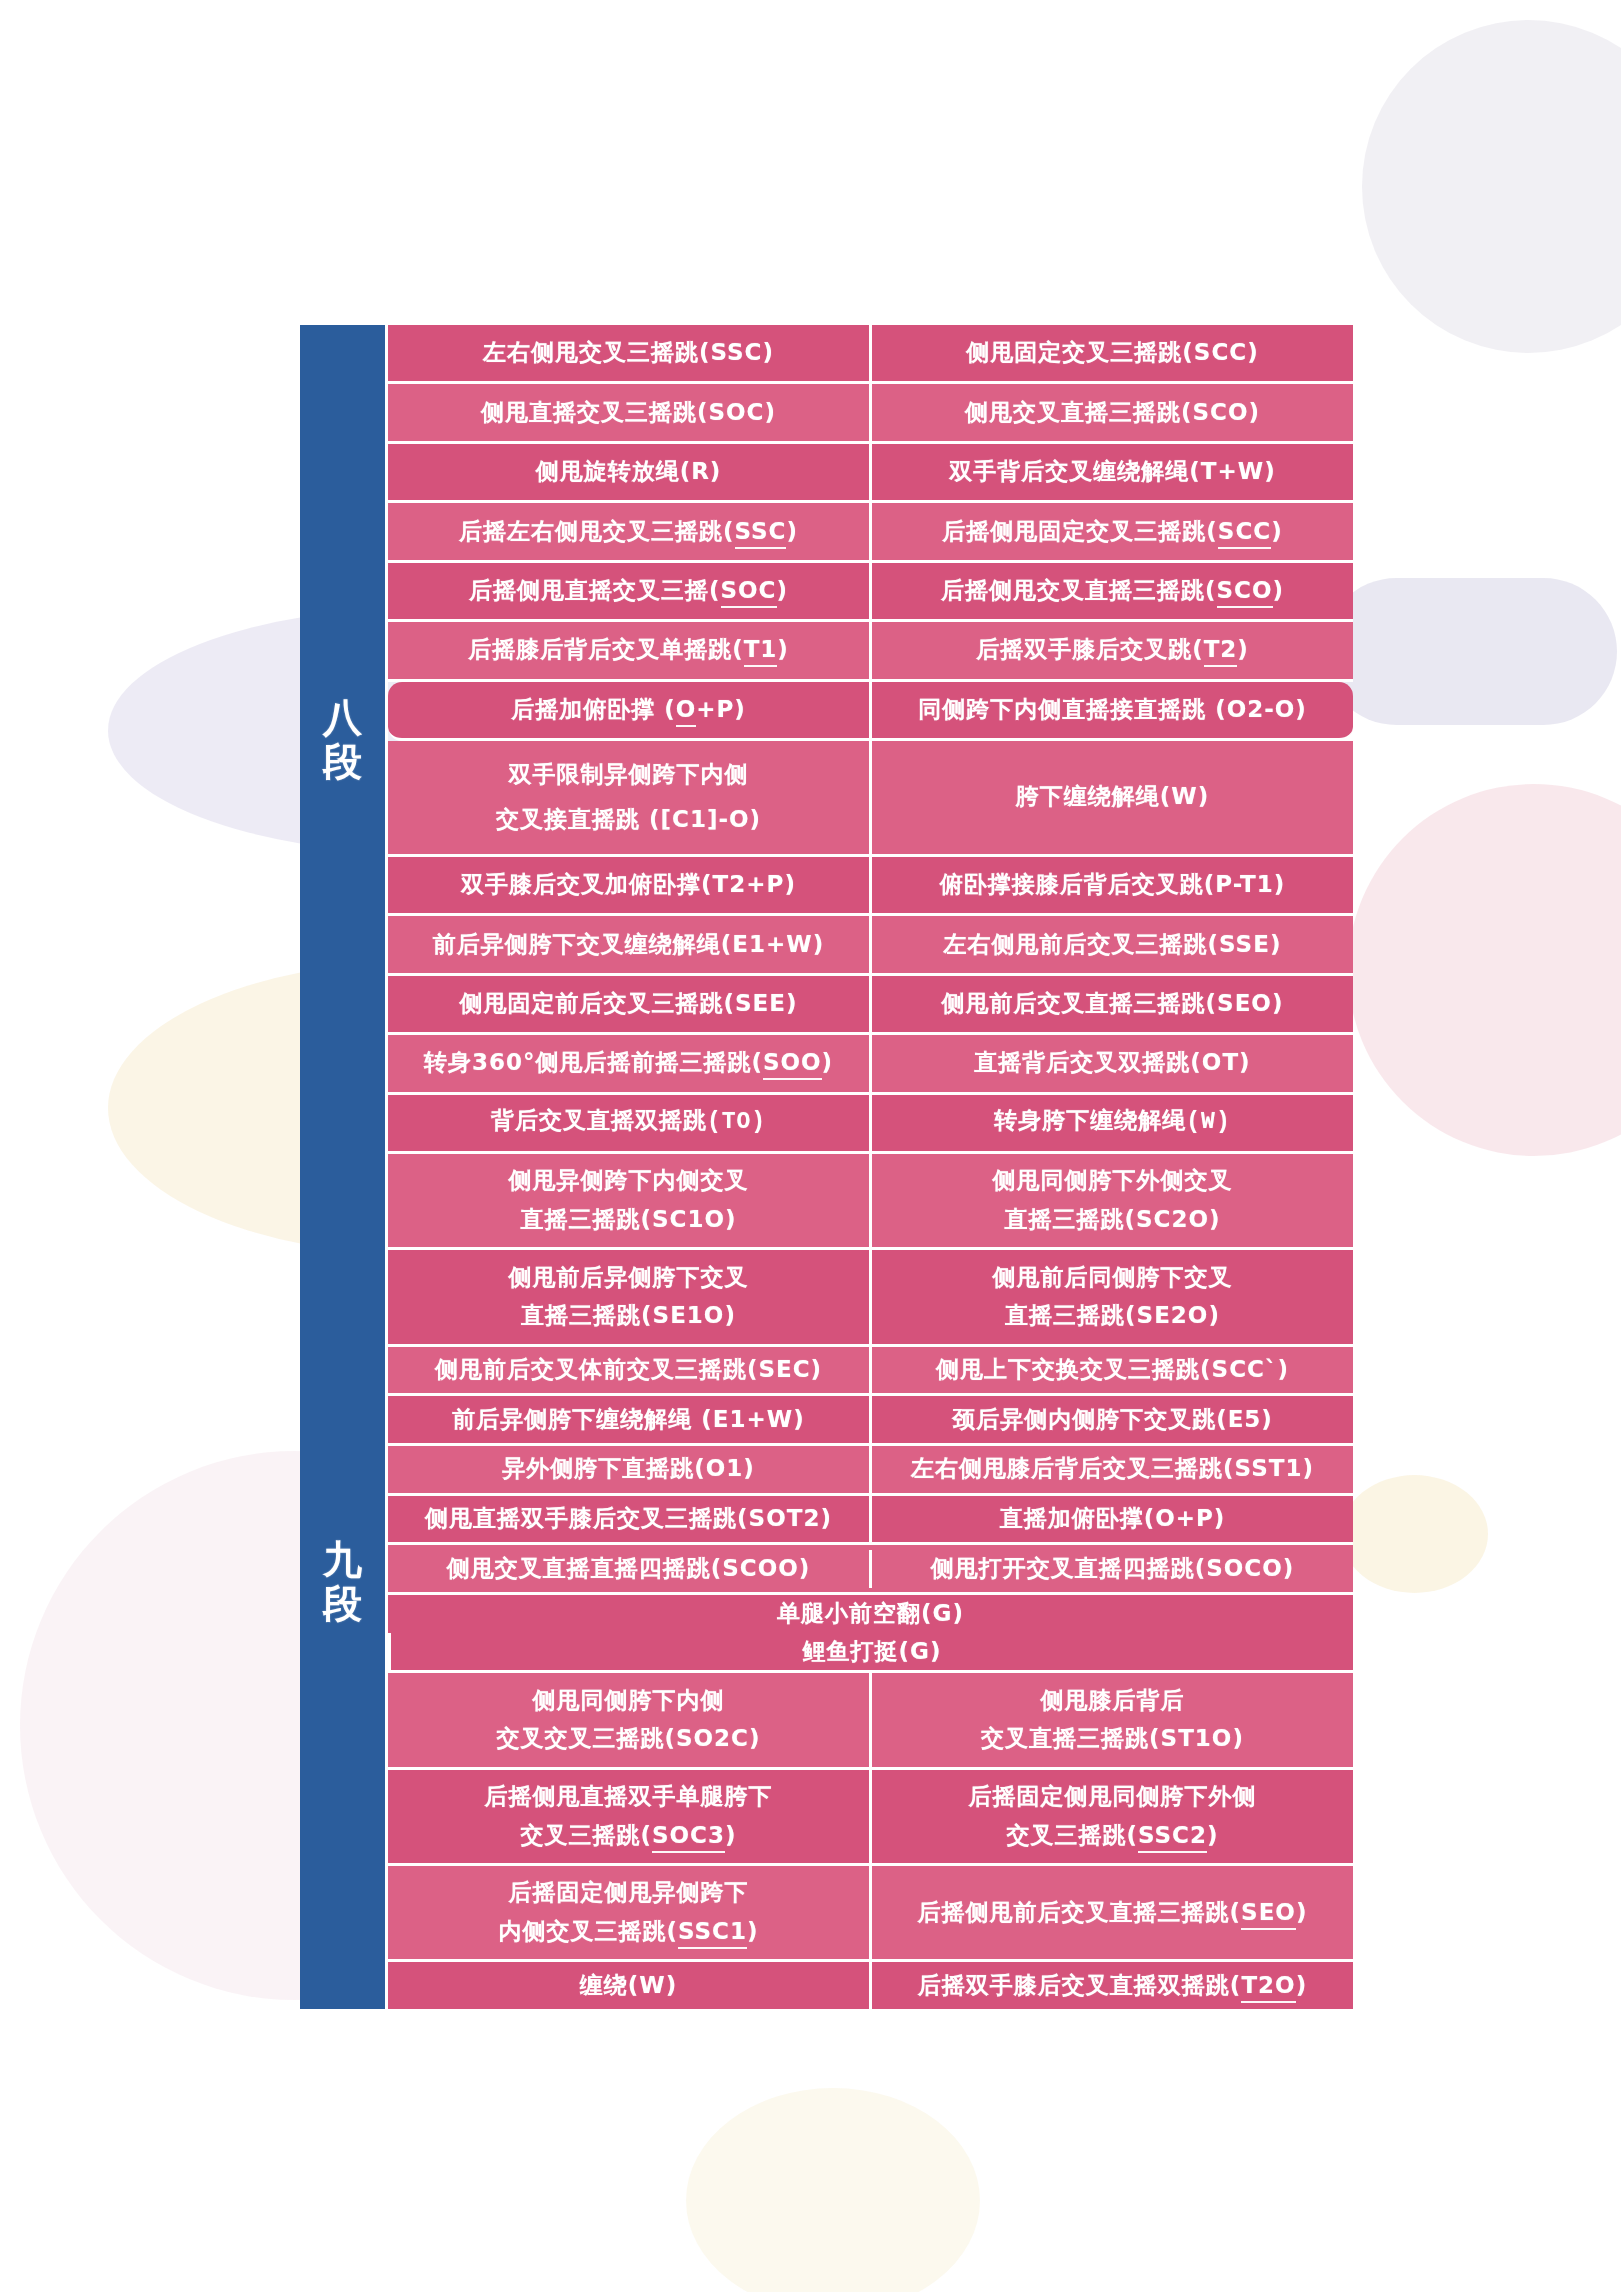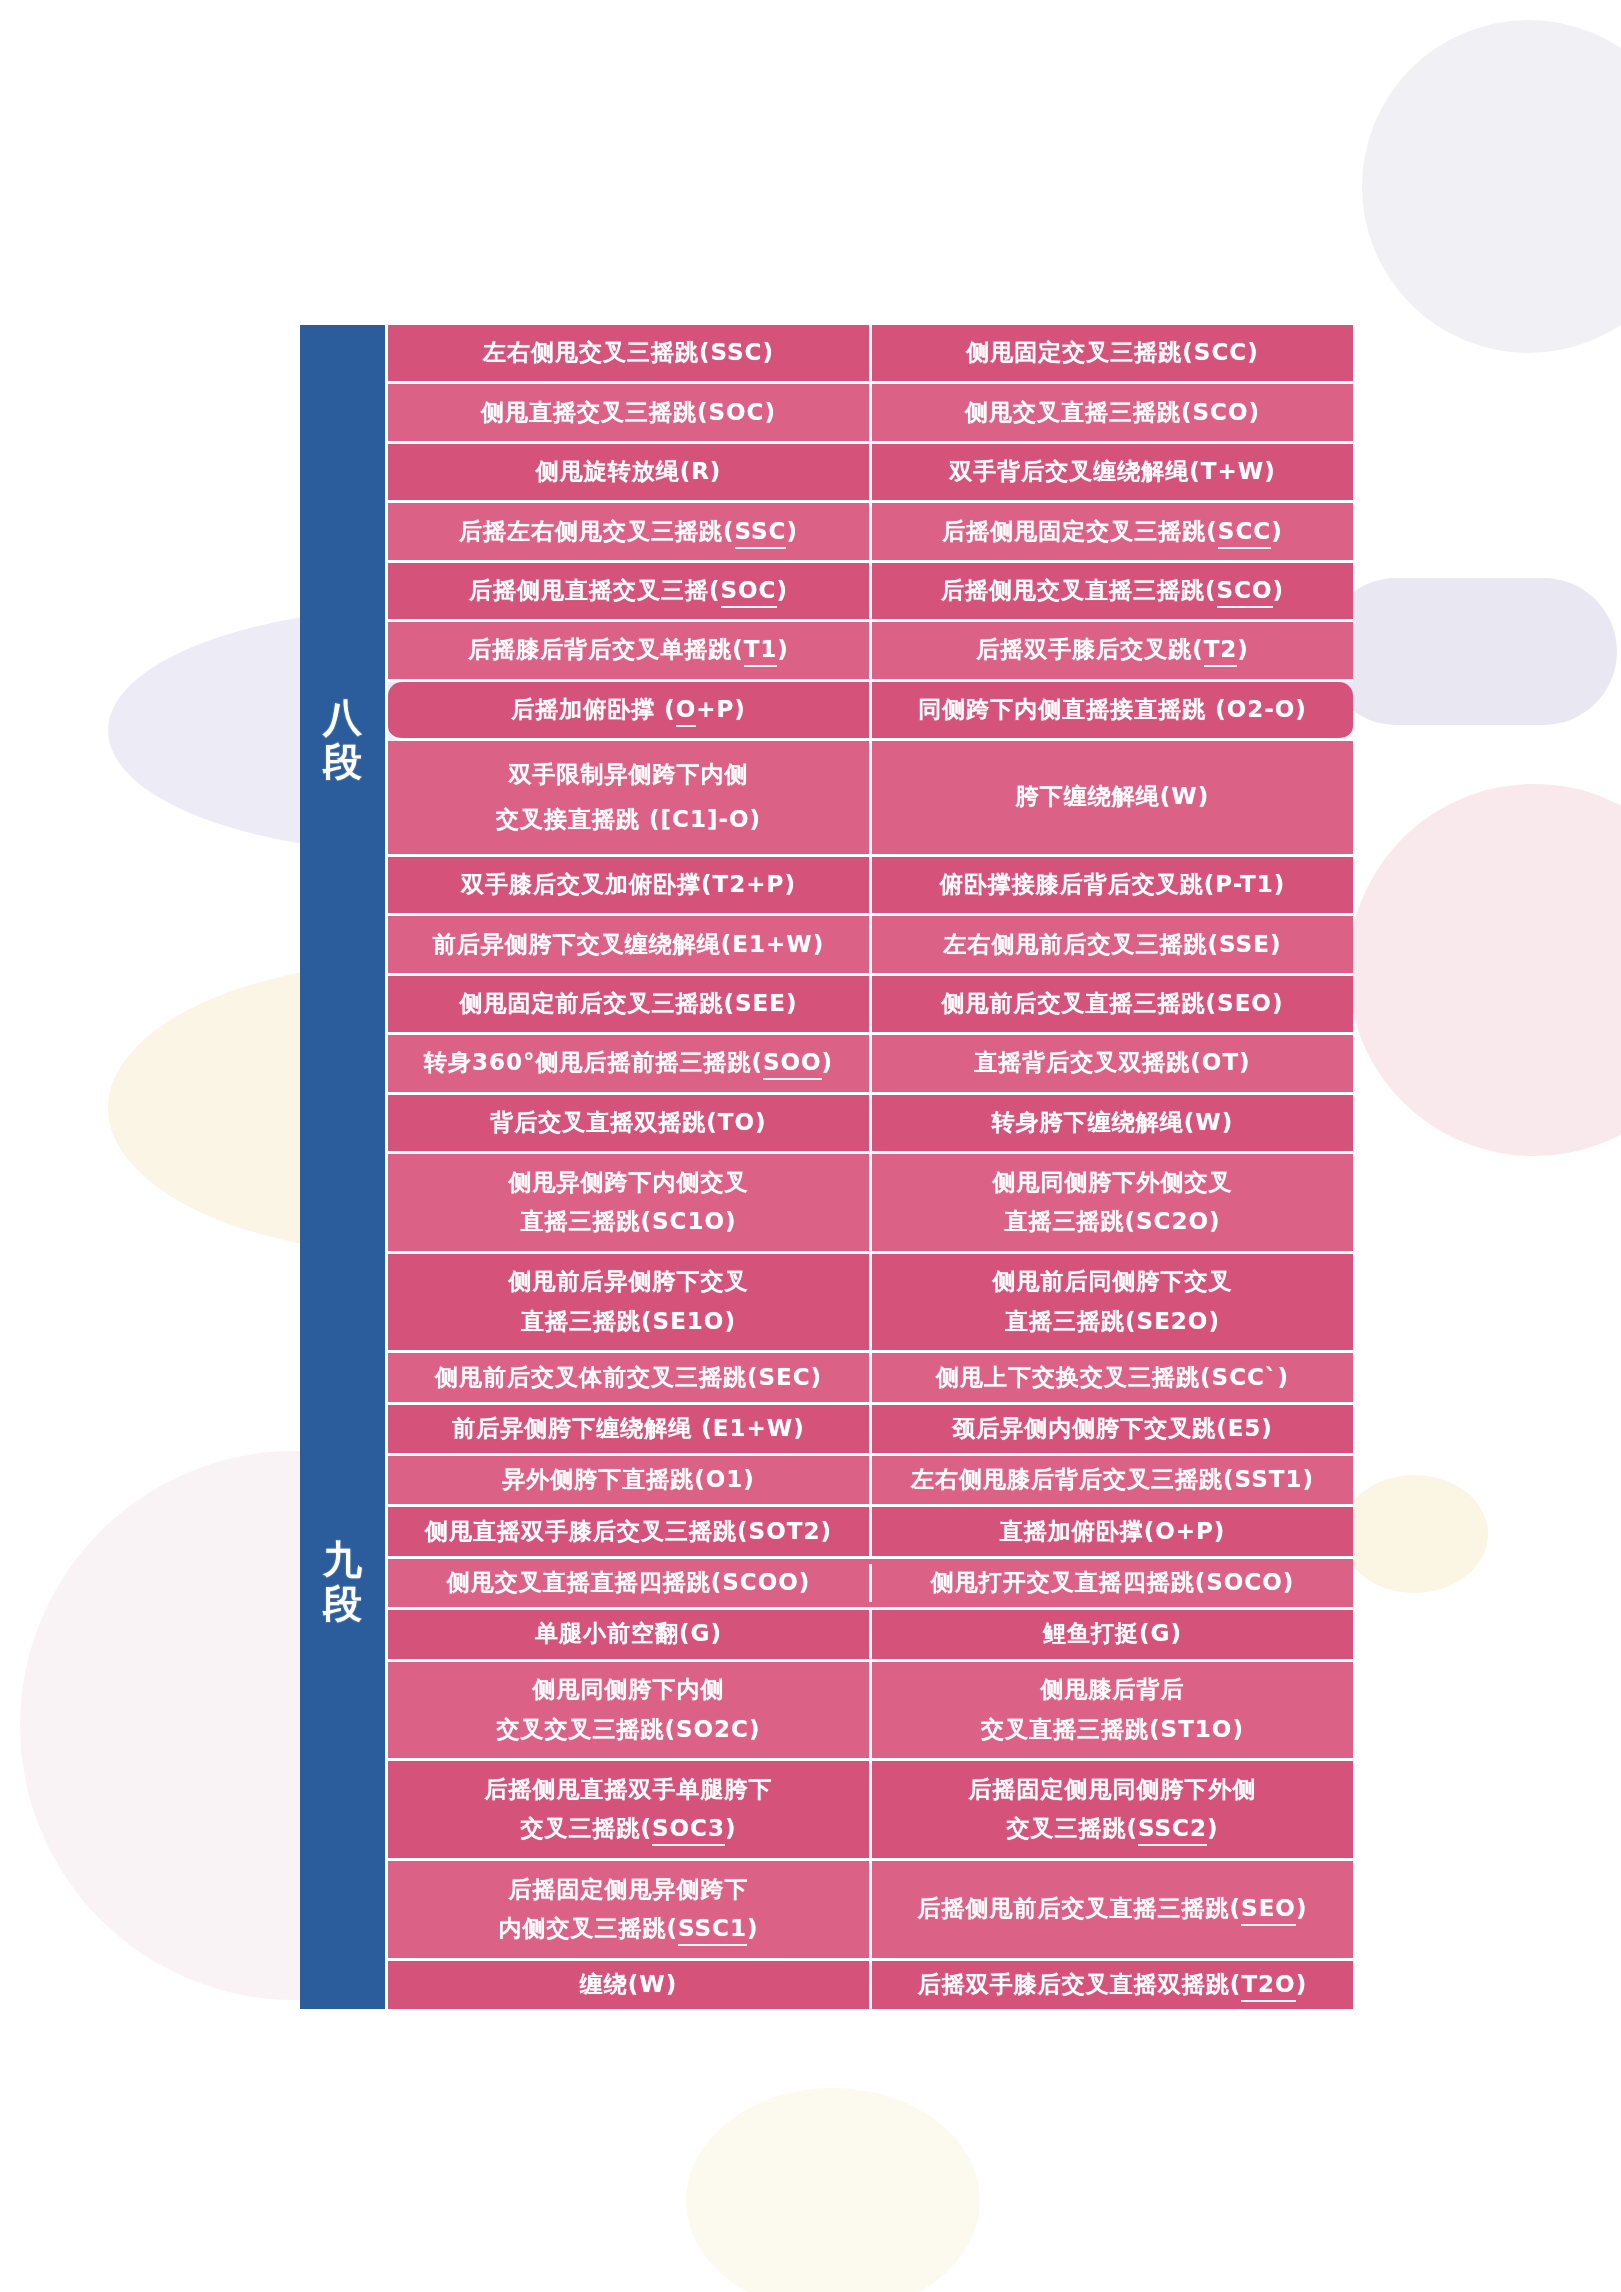--- a/index.html
+++ b/index.html
@@ -208,21 +208,21 @@
           </div>
         </div>
         <div class="row" style="background: rgb(220, 97, 134);">
           <div class="cell">
             <span class="line">转身360°侧甩后摇前摇三摇跳(<span class="u">SOO</span>)</span>
           </div>
           <div class="cell">
             <span class="line">直摇背后交叉双摇跳(OT)</span>
           </div>
         </div>
-        <div class="row" style="background: rgb(213, 82, 123);">
+        <div class="row" style="background: rgb(213, 82, 123); font-family: Liberation Mono, monospace;">
           <div class="cell">
             <span class="line">背后交叉直摇双摇跳(TO)</span>
           </div>
           <div class="cell">
             <span class="line">转身胯下缠绕解绳(W)</span>
           </div>
         </div>
       </div>
     </div>
     <div class="table-section" style="height: 855px;">
@@ -284,21 +284,21 @@
           </div>
         </div>
         <div class="row" style="background: rgb(220, 97, 134); align-items: center;">
           <div class="cell">
             <span class="line">侧甩交叉直摇直摇四摇跳(SCOO)</span>
           </div>
           <div class="cell">
             <span class="line">侧甩打开交叉直摇四摇跳(SOCO)</span>
           </div>
         </div>
-        <div class="row" style="background: rgb(213, 82, 123);">
+        <div class="row" style="background: rgb(213, 82, 123); flex-direction: column;">
           <div class="cell">
             <span class="line">单腿小前空翻(G)</span>
           </div>
           <div class="cell">
             <span class="line">鲤鱼打挺(G)</span>
           </div>
         </div>
         <div class="row double" style="background: rgb(220, 97, 134);">
           <div class="cell">
             <span class="line">侧甩同侧胯下内侧</span>

